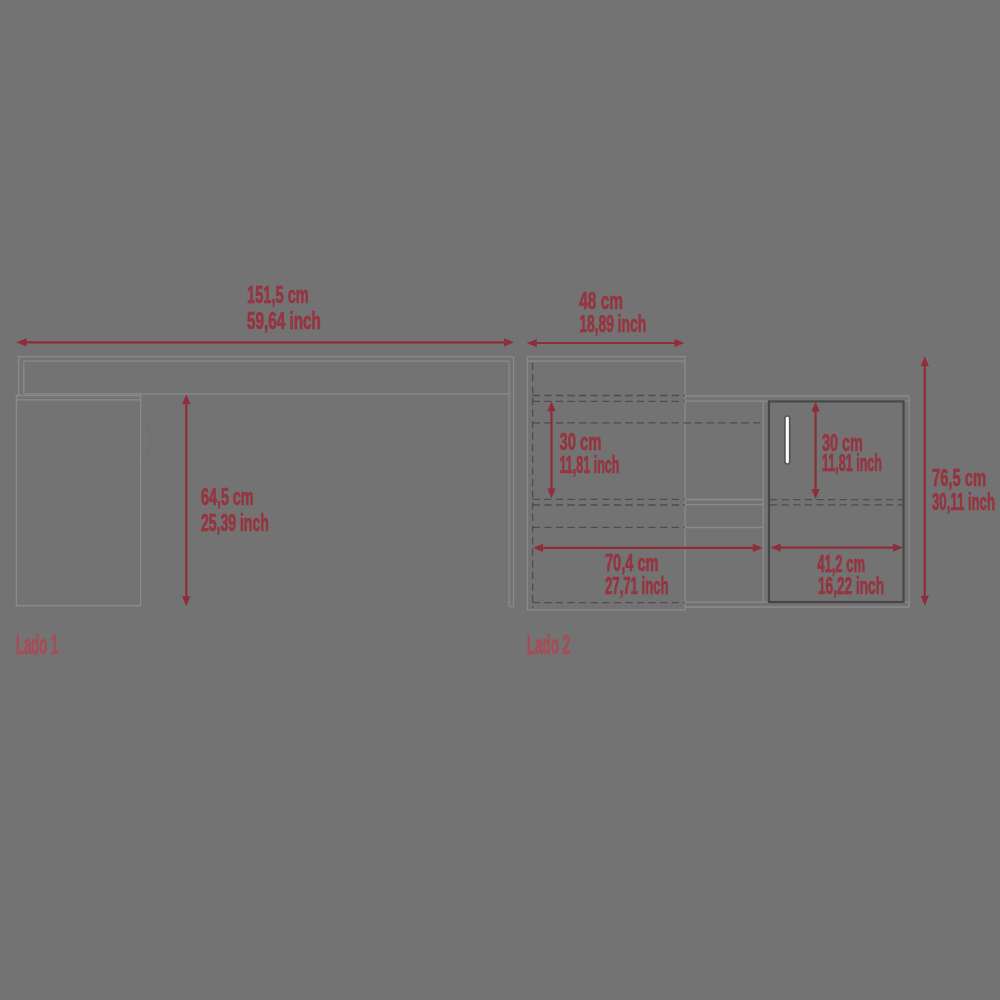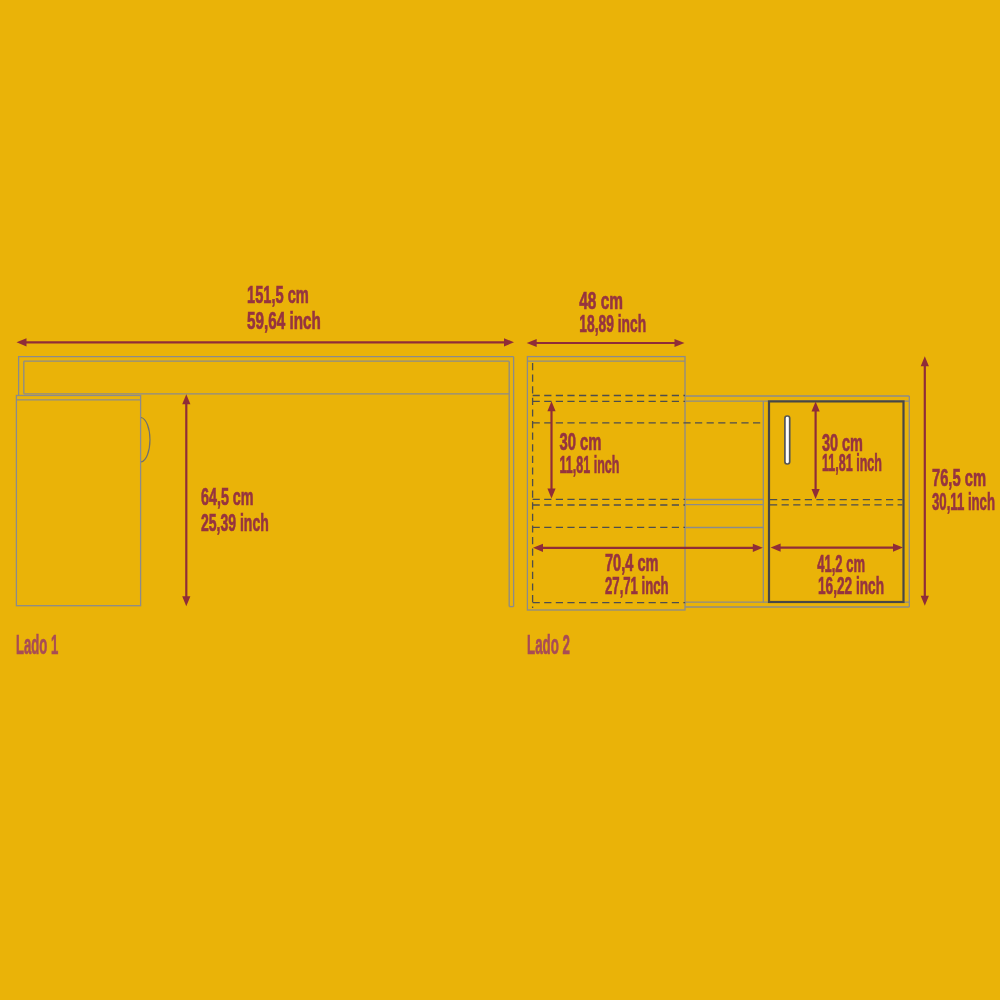--- a/index.html
+++ b/index.html
@@ -1,14 +1,14 @@
 <!DOCTYPE html>
 <html><head><meta charset="utf-8"><style>
 html,body{margin:0;padding:0;background:#ffffff;}
-#c{position:relative;width:1000px;height:1000px;background:#eab308;}
+#c{position:relative;width:1000px;height:1000px;background:#737373;}
 svg{position:absolute;top:0;left:0;}
 .g{stroke:#8b8b8b;stroke-width:1.3;fill:none;}
 .g2{stroke:#6f6f6f;stroke-width:1.2;fill:none;}
 .dk{stroke:#474747;stroke-width:2.2;fill:none;}
 .dsh{stroke:#4d4d4d;stroke-width:1.3;fill:none;stroke-dasharray:7.2 4.4;}
 .arr line{stroke:#8f2d38;stroke-width:2.2;}
 .ah{fill:#8f2d38;stroke:none;}
 .t{font:bold 24px "Liberation Sans", sans-serif;fill:#96343f;stroke:#96343f;stroke-width:0.7;}
 .tl{font:bold 27.5px "Liberation Sans", sans-serif;fill:#a84c55;stroke:#a84c55;stroke-width:0.7;}
 </style></head><body>

